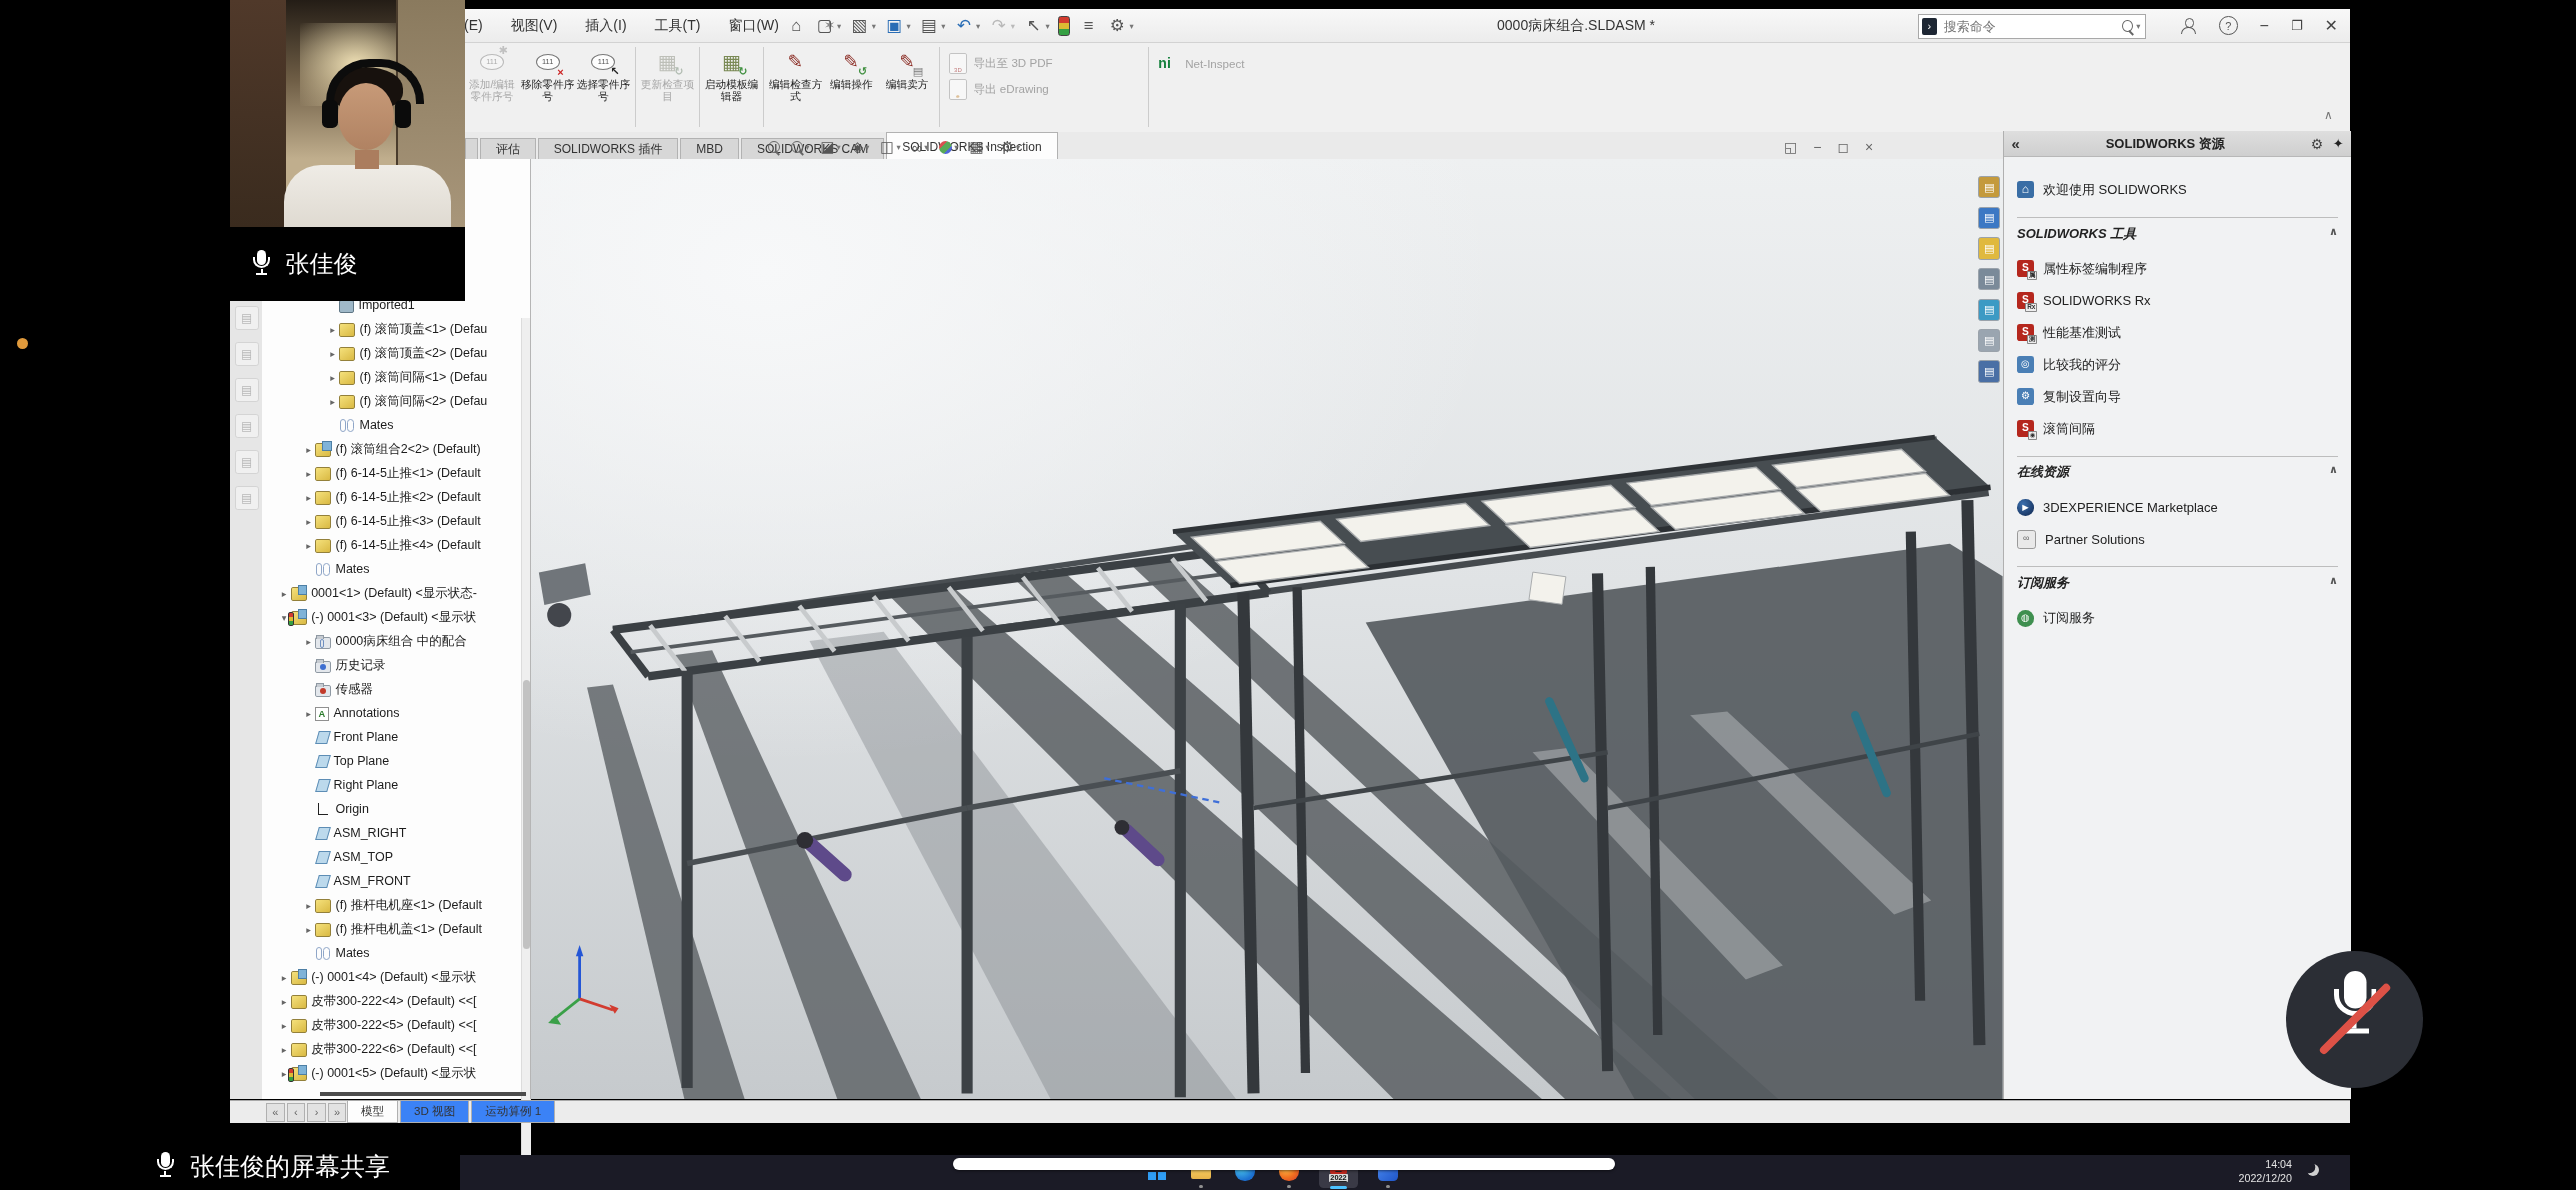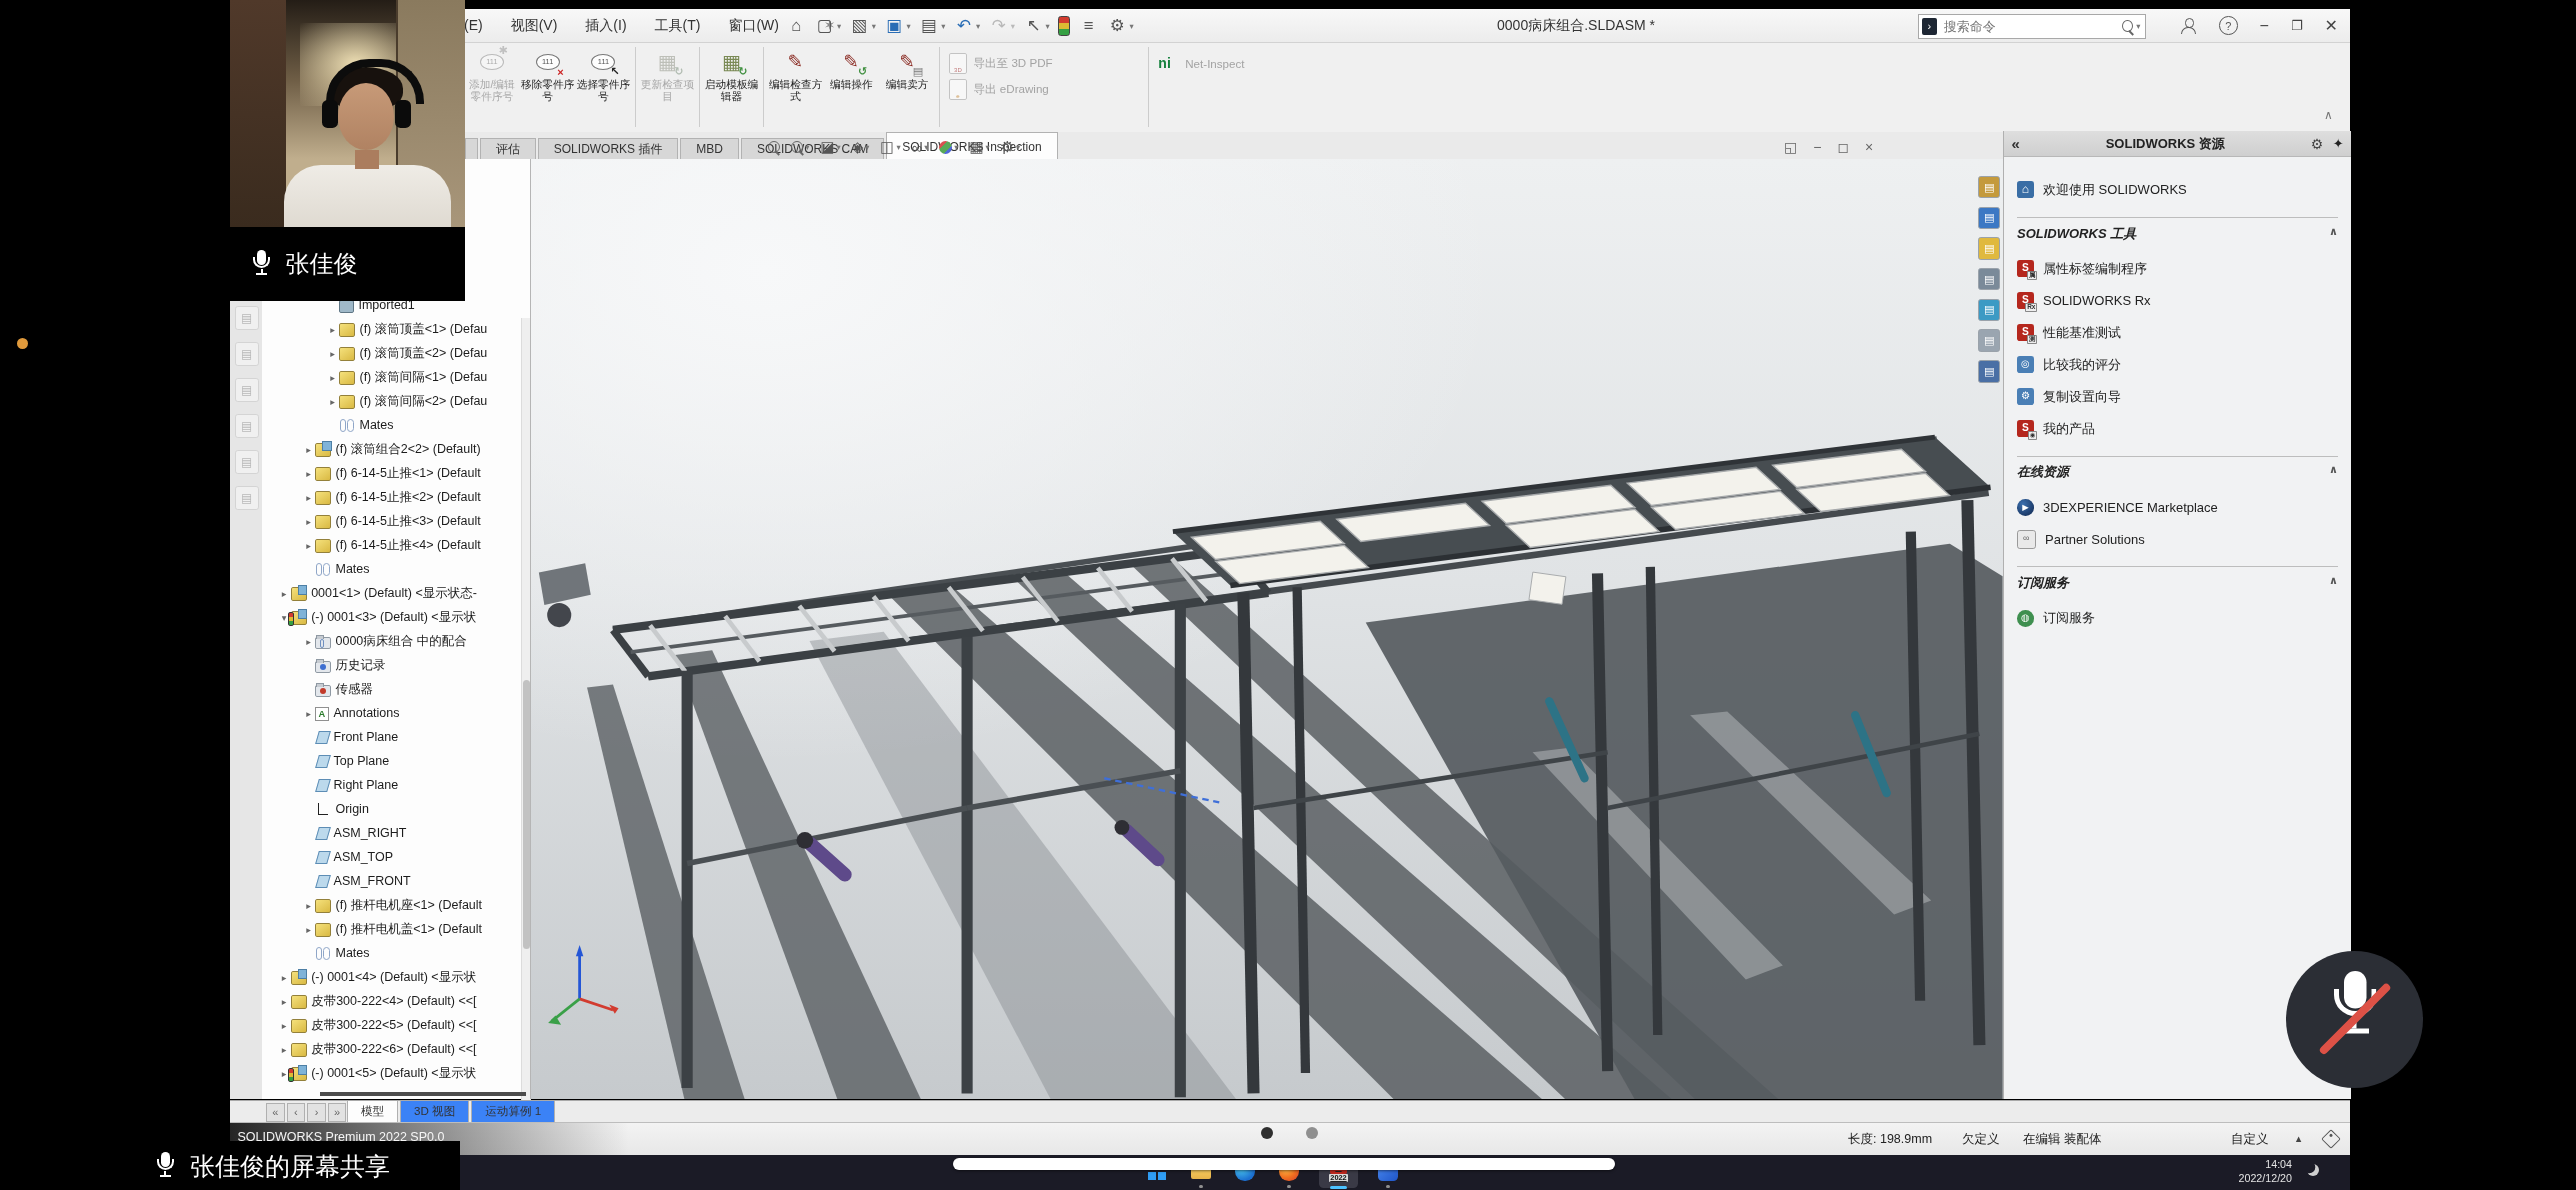--- a/index.html
+++ b/index.html
@@ -707,21 +707,21 @@
               <div class="tp-row">
                 <span class="tpi tpi-blue">◎</span>
                 <span>比较我的评分</span>
               </div>
               <div class="tp-row">
                 <span class="tpi tpi-blue">⚙</span>
                 <span>复制设置向导</span>
               </div>
               <div class="tp-row">
                 <span class="tpi tpi-cube">S<span class="tpi-badge">◉</span></span>
-                <span>我的产品</span>
+                <span>滚筒间隔</span>
               </div>
               <div class="tp-div"></div>
               <div class="tp-sec-head">
                 <span>在线资源</span>
                 <span class="chev">∧</span>
               </div>
               <div class="tp-row">
                 <span class="tpi tpi-sphere">▶</span>
                 <span>3DEXPERIENCE Marketplace</span>
               </div>
@@ -759,32 +759,20 @@
           <span class="dnav">›</span>
           <span class="dnav">»</span>
         </div>
       <div id="dtabs">
           <div class="dtab dtab-active">模型</div>
           <div class="dtab">3D 视图</div>
           <div class="dtab">运动算例 1</div>
         </div>
     </div>
 
-    <div id="statusbar" class="abs">
-      <div id="status-shade"></div>
-      <span id="status-product">SOLIDWORKS Premium 2022 SP0.0</span>
-      <span class="odot" style="left:1031px;top:3.7px;width:12px;height:12px;background:#2f2f2f;"></span>
-      <span class="odot" style="left:1076px;top:3.7px;width:12px;height:12px;background:#8f8f8f;"></span>
-      <span class="st" style="left:1618px;">长度: 198.9mm</span>
-      <span class="st" style="left:1732px;">欠定义</span>
-      <span class="st" style="left:1793px;">在编辑 装配体</span>
-      <span class="st" style="left:2001px;">自定义</span>
-      <span class="st" id="status-caret" style="left:2064px;top:11px;">▲</span>
-      <span class="tagic" style="left:2094px;"></span>
-    </div>
 
     <div id="taskbar" class="abs">
       <div id="tb-icons">
           <div class="tb-item">
             <span class="tb-start"></span>
           </div>
           <div class="tb-item">
             <span class="tb-folder"></span>
             <span class="tb-dot"></span>
           </div>

